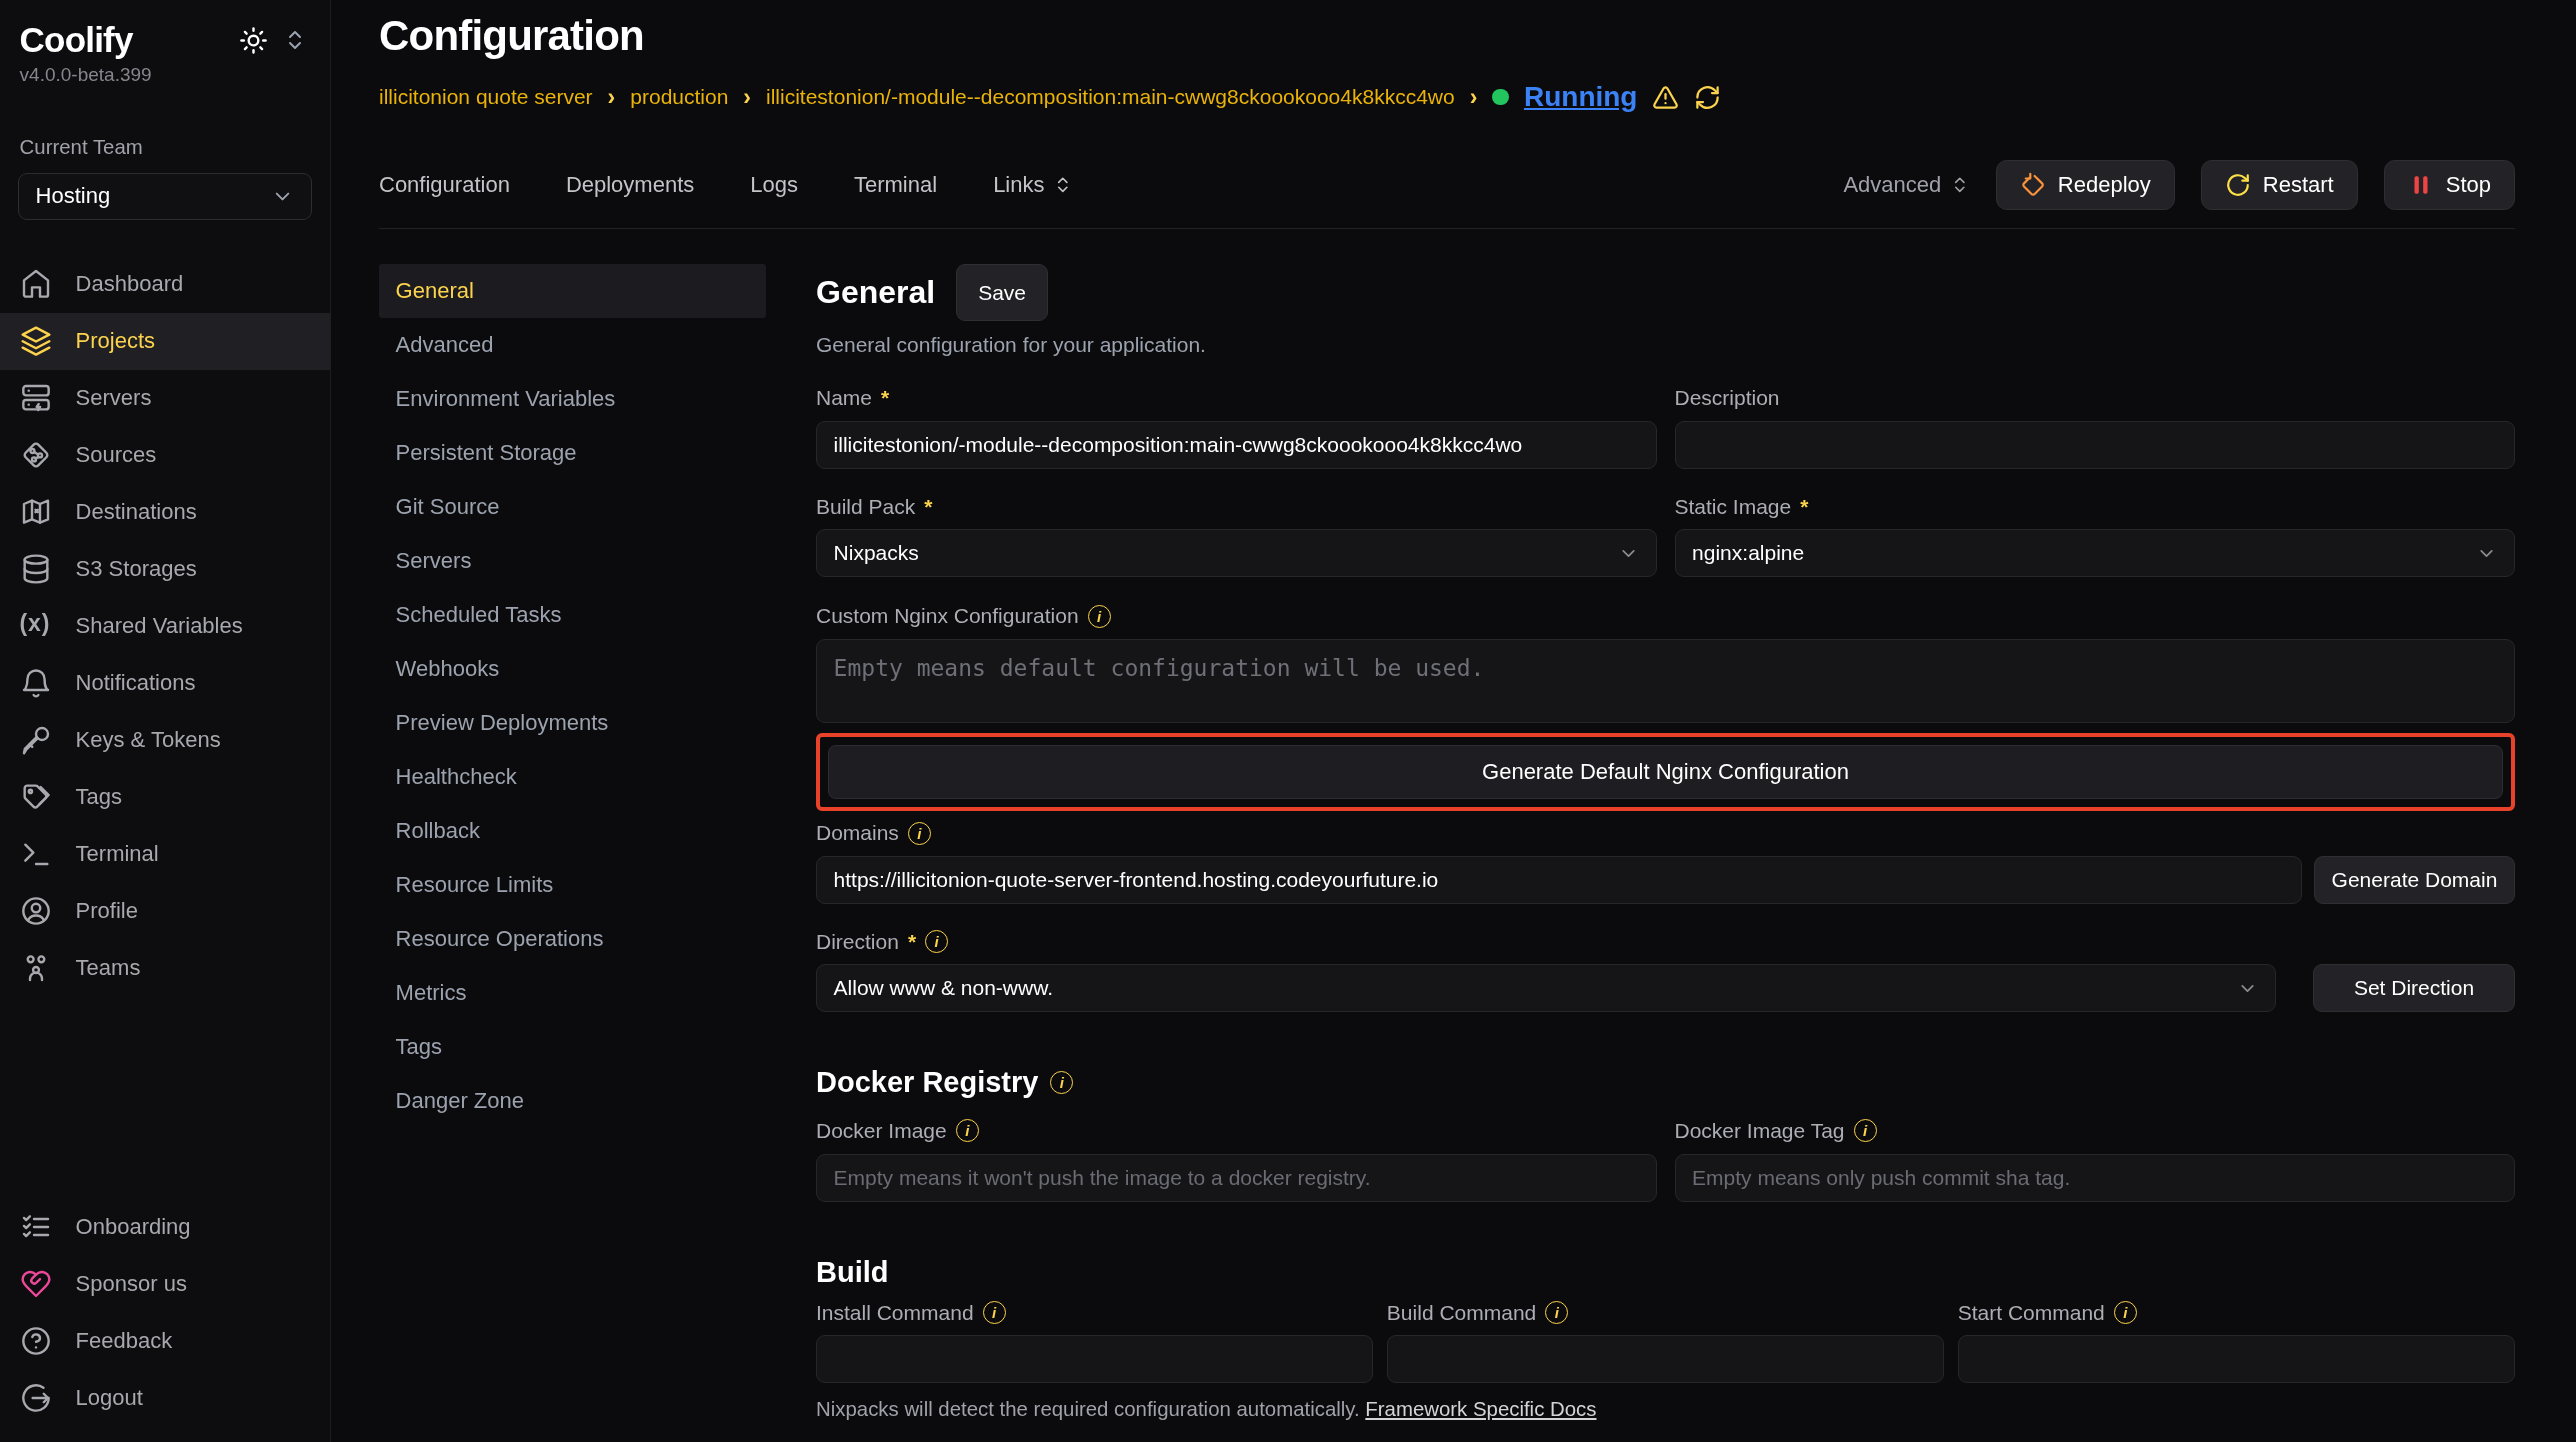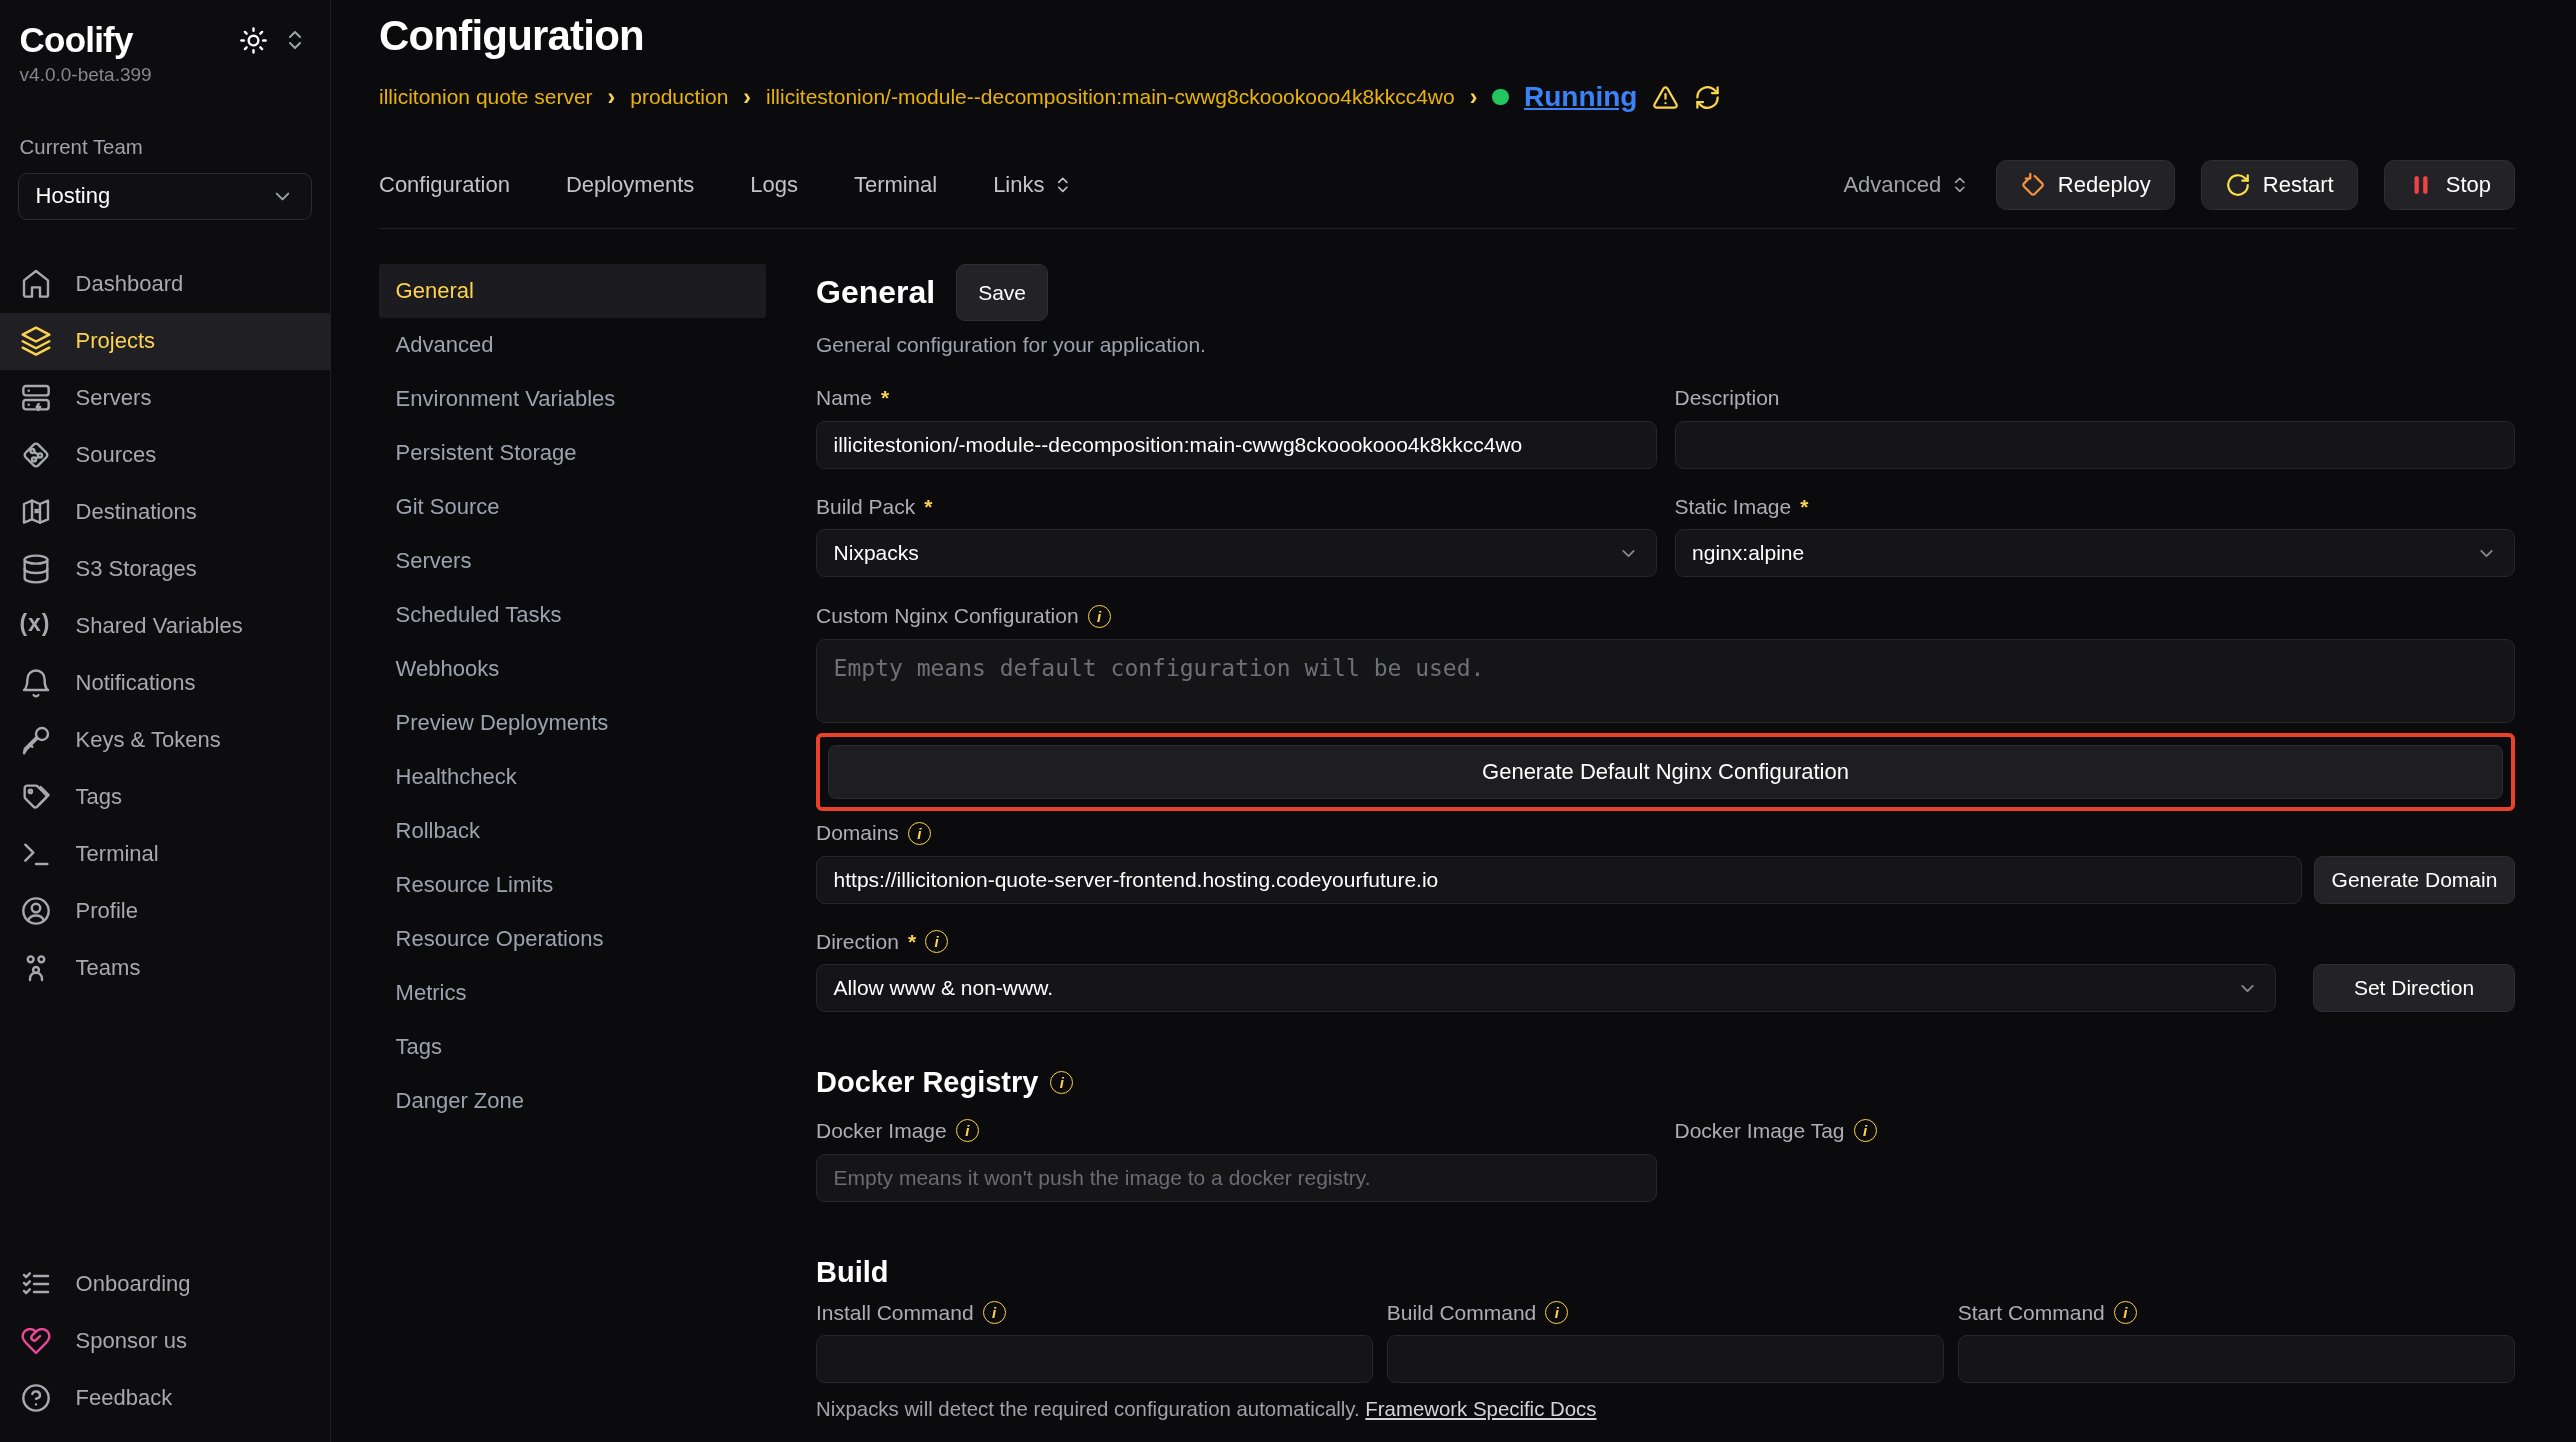--- a/index.html
+++ b/index.html
@@ -304,20 +304,30 @@
       </div>
       <div class="nav-item">
         <span class="ico">
           <svg width="32" height="32" viewBox="0 0 24 24" fill="none" stroke="currentColor" stroke-width="1.8" stroke-linecap="round" stroke-linejoin="round">
             <circle cx="12" cy="12" r="9.5"></circle>
             <path d="M9.2 9a3 3 0 0 1 5.8 1c0 2-3 2.6-3 2.6"></path>
             <line x1="12" y1="16.8" x2="12.01" y2="16.8"></line>
           </svg>
         </span>
         <span>Feedback</span>
+      </div>
+      <div class="nav-item">
+        <span class="ico">
+          <svg width="32" height="32" viewBox="0 0 24 24" fill="none" stroke="currentColor" stroke-width="1.8" stroke-linecap="round" stroke-linejoin="round">
+            <path d="M21.5 12a9.5 9.5 0 1 1-3.9-7.7"></path>
+            <path d="M9.5 12H21"></path>
+            <path d="m17.8 8.8 3.2 3.2-3.2 3.2"></path>
+          </svg>
+        </span>
+        <span>Logout</span>
       </div>
     </div>
 </aside>
 
 <main class="main">
   <h1 class="page-title">Configuration</h1>
 
   <div class="breadcrumb">
     <span class="crumb">illicitonion quote server</span>
     <span class="sep">›</span>
@@ -553,20 +563,21 @@
             <span>Docker Image</span>
             <span class="info-icon">i</span>
           </div>
           <input class="tin" placeholder="Empty means it won't push the image to a docker registry." style="">
         </div>
         <div>
           <div class="field-label">
             <span>Docker Image Tag</span>
             <span class="info-icon">i</span>
           </div>
+          <input class="tin" placeholder="Empty means only push commit sha tag." style="">
         </div>
       </div>
 
       <h3 class="section">
         <span>Build</span>
       </h3>
       <div class="grid3 mt16">
         <div>
           <div class="field-label">
             <span>Install Command</span>

